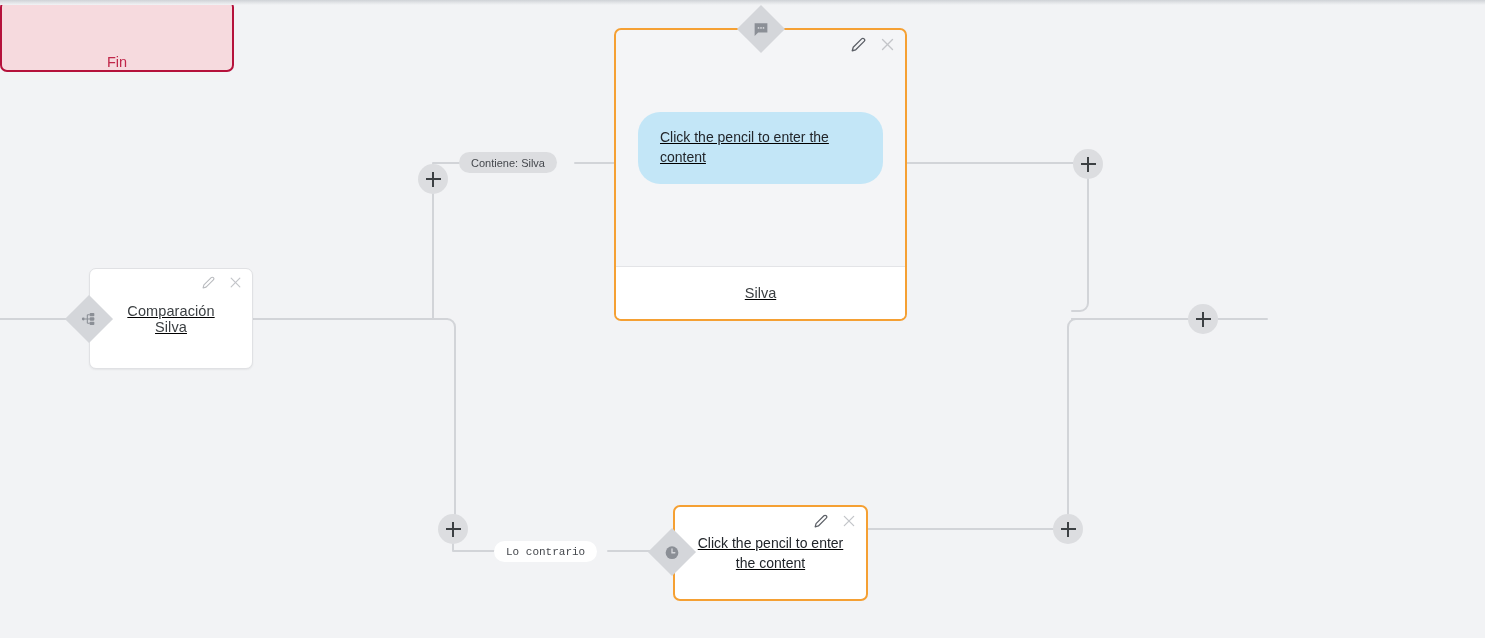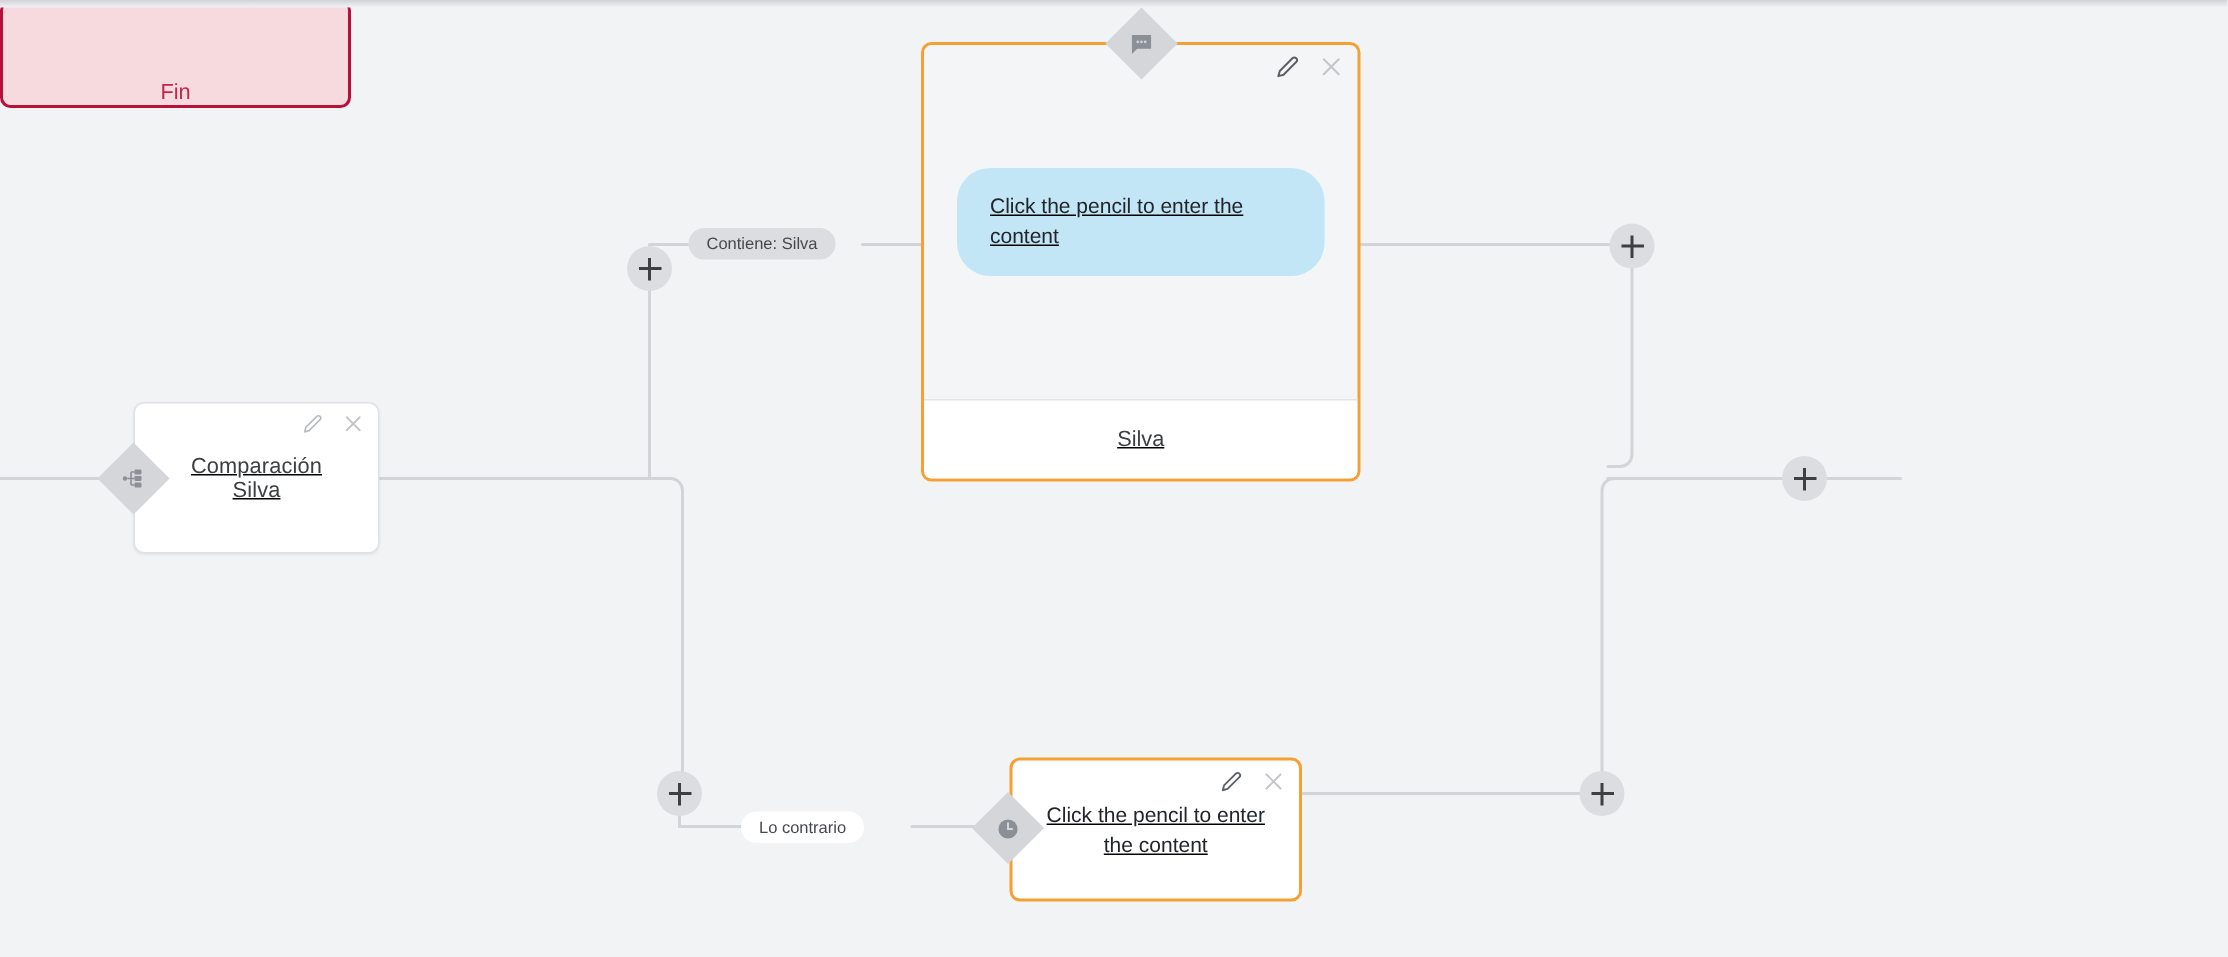--- a/index.html
+++ b/index.html
@@ -307,21 +307,21 @@
       <circle cx="12" cy="12" r="9" fill="#8b8f96"></circle>
       <path d="M12 6.5 V12 H16" stroke="#d4d6da" stroke-width="1.9" fill="none" stroke-linecap="round"></path>
     </svg>
   </div>
 
   <div id="node-fin">
     <span>Fin</span>
   </div>
 
   <div class="edge-label gray" style="left:459px; top:152px;">Contiene: Silva</div>
-  <div class="edge-label white" style="left:494px; top:541px;">Lo contrario</div>
+  <div class="edge-label white" style="left:494px; top:541px;font-family:Liberation Mono, monospace;">Lo contrario</div>
 
   <div class="plus" style="left:418px; top:164px;"></div>
   <div class="plus" style="left:438px; top:514px;"></div>
   <div class="plus" style="left:1073px; top:149px;"></div>
   <div class="plus" style="left:1053px; top:514px;"></div>
   <div class="plus" style="left:1188px; top:304px;"></div>
 
 </div>
 
 </body></html>

